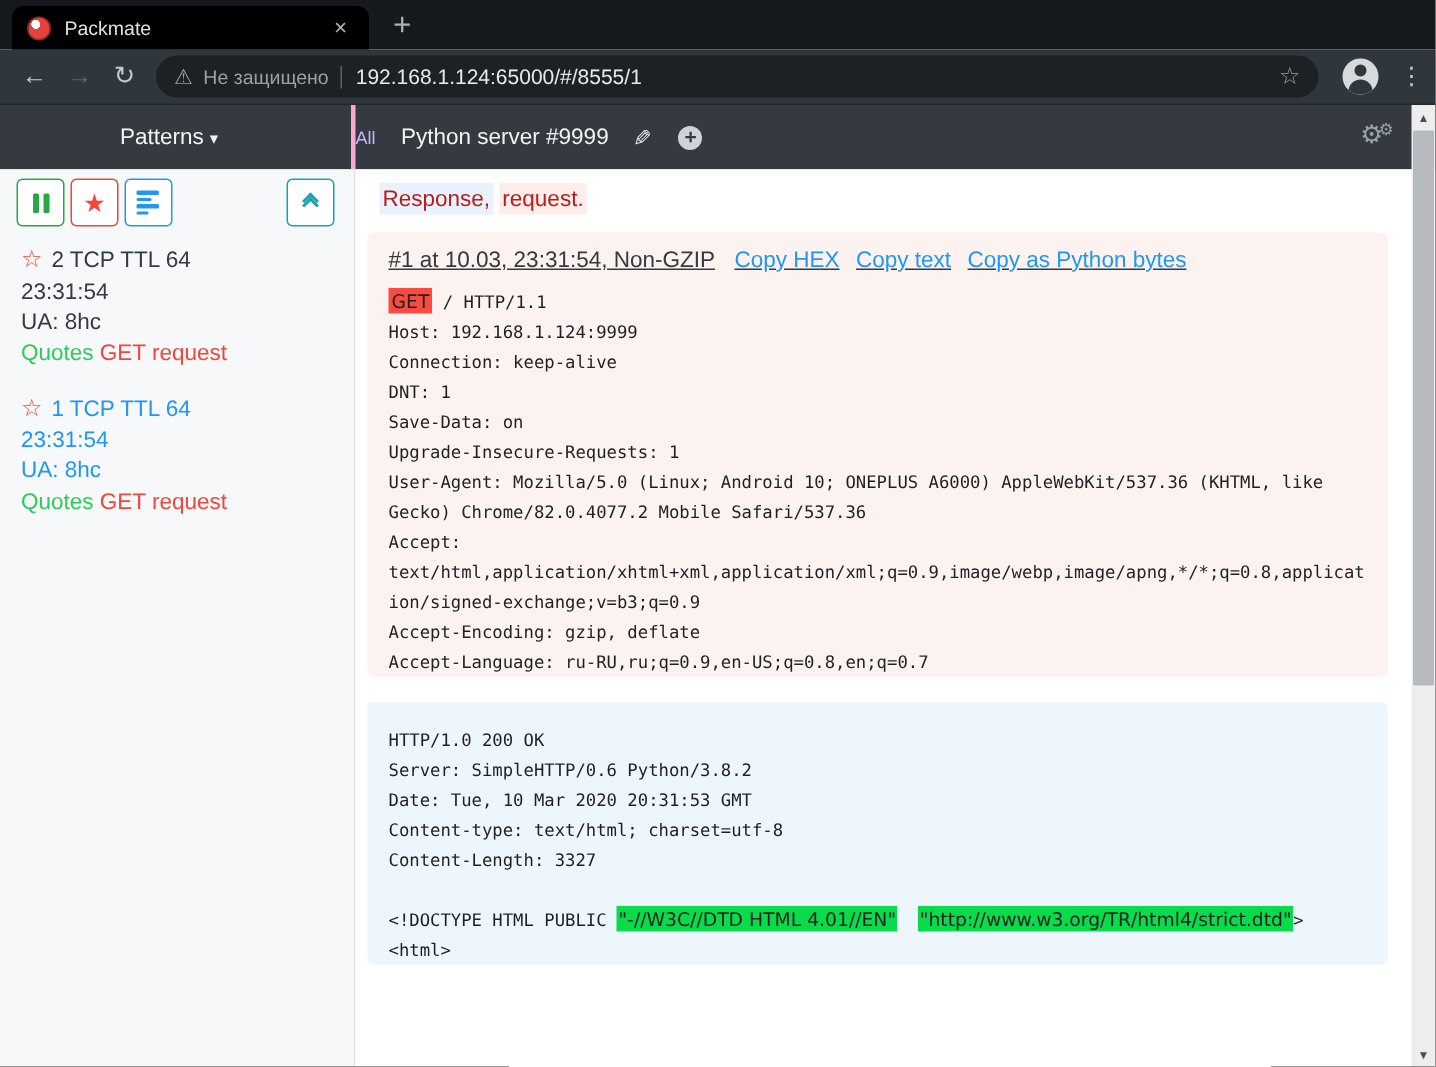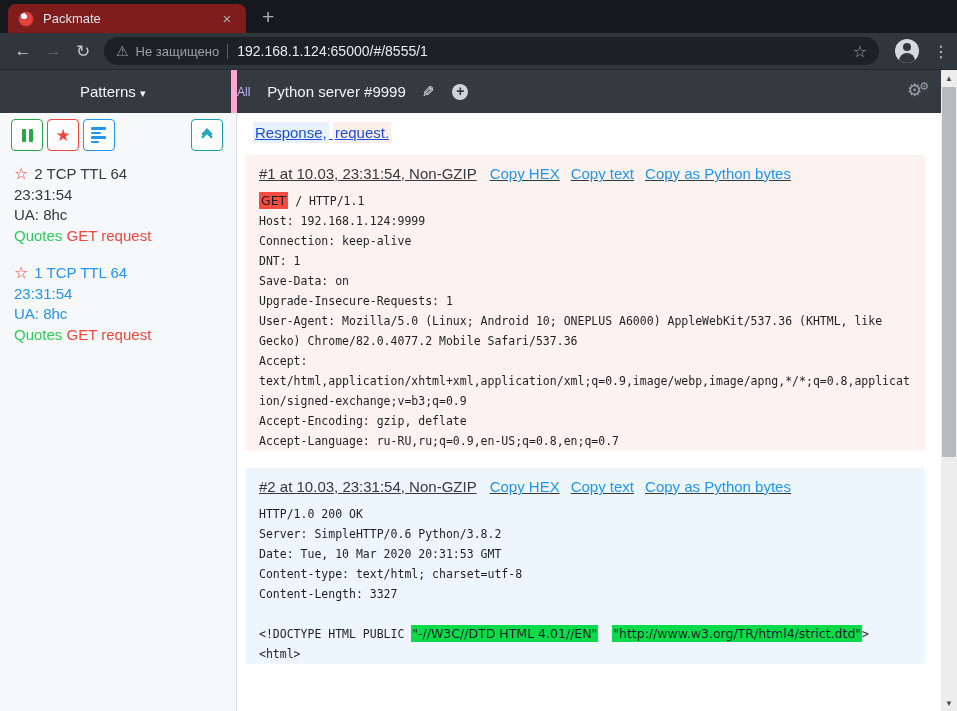--- a/index.html
+++ b/index.html
@@ -2,21 +2,21 @@
 <html style="--blue: #2196f3; --green: #2fcb5a; --green-border: #28a745; --red: #f2453c; --teal: #17a2b8; --hl-red: #fa4b42; --hl-green: #09db4b; --card-req: #fcf2ef; --card-resp: #edf6fc; --sum-blue: #e8f1fc; --sum-red: #fdedeb;"><head>
 <meta charset="utf-8">
 <style>
   * { margin:0; padding:0; box-sizing:border-box; }
   html,body { background:#0e1114; }
   body { font-family:"Liberation Sans","DejaVu Sans",sans-serif; }
   .screen { position:relative; width:957px; height:711px; overflow:hidden; background:#ffffff; }
 
   
   .tabstrip { height:33px; background:#15191d; display:flex; align-items:flex-end; }
-  .tab { margin-left:8px; width:238px; height:29px; background:#7f1d1d; border-radius:8px 8px 0 0;
+  .tab { margin-left:8px; width:238px; height:29px; background:#000000; border-radius:8px 8px 0 0;
          display:flex; align-items:center; padding:0 10px; }
   .favicon { width:16px; height:16px; border-radius:50%; flex:0 0 16px;
              background:radial-gradient(circle at 35% 30%, #ffffff 0 22%, #e5413d 23% 70%, #b92e33 100%);
              border:1px solid #8e2a2e; }
   .tab-title { flex:1; margin-left:9px; color:#dde2e6; font-size:13px; white-space:nowrap; }
   .tab-close { color:#a9b0b5; font-size:15px; width:18px; text-align:center; cursor:pointer; }
   .newtab { color:#a9b0b5; font-size:21px; margin:0 0 3px 16px; line-height:26px; }
 
   .toolbar { height:37px; background:#2f373d; display:flex; align-items:center; padding:0 8px;
              border-bottom:1px solid #23282d; }
@@ -29,21 +29,21 @@
   .url-sep { width:1px; height:15px; background:#5b6166; margin-right:9px; }
   .url-text { color:#e8eaed; font-size:14px; flex:1; white-space:nowrap; }
   .url-star { color:#9aa0a6; font-size:16px; margin-left:8px; }
   .avatar { width:24px; height:24px; border-radius:50%; background:#d6dade; position:relative; overflow:hidden; margin:0 14px 0 4px; }
   .avatar::before { content:""; position:absolute; top:4px; left:8px; width:8px; height:8px; border-radius:50%; background:#2f373d; }
   .avatar::after { content:""; position:absolute; top:14px; left:4px; width:16px; height:10px; border-radius:8px 8px 0 0; background:#2f373d; }
   .kebab { color:#c3c9cd; font-size:16px; width:16px; text-align:center; letter-spacing:0; }
 
   
   .navbar { height:43px; background:#343a40; display:flex; align-items:center; position:relative; }
-  .nav-left { width:237px; border-right:6px solid #f9a8d4; height:100%; display:flex; align-items:center; padding-left:80px; }
+  .nav-left { width:237px; border-right:3px solid #f9a8d4; height:100%; display:flex; align-items:center; padding-left:80px; }
   .patterns { color:#f1f3f5; font-size:15px; white-space:nowrap; cursor:pointer; }
   .patterns .caret { font-size:11px; margin-left:4px; color:#f1f3f5; }
   .nav-all { color:#c4b5fd; font-size:12px; cursor:pointer; }
   .nav-service { color:#f1f3f5; font-size:15px; margin-left:17px; white-space:nowrap; }
   .nav-pencil { color:#e9ecef; font-size:15px; margin-left:16px; transform:scaleX(-1); display:inline-block; }
   .nav-plus { width:16px; height:16px; border-radius:50%; background:#cdd3d8; color:#343a40; font-size:14px; line-height:15px;
               text-align:center; margin-left:18px; font-weight:bold; }
   .nav-gears { position:absolute; right:28px; top:10px; color:#9aa2a9; }
   .gear-big { font-size:17px; }
   .gear-small { font-size:11px; margin-left:-3px; vertical-align:top; }
@@ -72,21 +72,21 @@
   .stream-title { display:flex; align-items:center; gap:6px; }
   .stream-star { color:var(--red); font-size:16px; }
   .stream.selected .stream-title span:last-child,
   .stream.selected .stream-time,
   .stream.selected .stream-ua { color:var(--blue); }
   .tag-green { color:var(--green); }
   .tag-red { color:var(--red); }
   .no-results { text-align:center; color:#98a0a6; margin-top:37px; font-size:15px; }
 
   .main { flex:1; padding:8px 0 0 8px; background:#ffffff; }
-  .summary { font-size:15px; color:#1d4ed8; padding:2px 0 0 8px; line-height:20px;text-decoration:underline; }
+  .summary { font-size:15px; color:#b91c1c; padding:2px 0 0 8px; line-height:20px; }
   .seg-sum-blue { background:var(--sum-blue); padding:2px 2px; }
   .seg-sum-red { background:var(--sum-red); padding:2px 2px; }
 
   .card { width:680px; border-radius:4px; margin-top:12px; padding:8px 14px 0; }
   .card-request { background:var(--card-req); }
   .card-response { background:var(--card-resp); margin-top:17px; }
   .card-head { font-size:15px; color:#343a40; line-height:21px; white-space:nowrap;text-decoration:underline; }
   .card-head a { color:var(--blue); text-decoration:none; margin-left:11px; cursor:pointer; }
   .card-head a:first-of-type { margin-left:13px; }
   .card-body { font-family:"DejaVu Sans Mono","Liberation Mono",monospace; font-size:11.5px; line-height:20px;
@@ -213,23 +213,20 @@
 Save-Data: on
 Upgrade-Insecure-Requests: 1
 User-Agent: Mozilla/5.0 (Linux; Android 10; ONEPLUS A6000) AppleWebKit/537.36 (KHTML, like Gecko) Chrome/82.0.4077.2 Mobile Safari/537.36
 Accept: text/html,application/xhtml+xml,application/xml;q=0.9,image/webp,image/apng,*/*;q=0.8,application/signed-exchange;v=b3;q=0.9
 Accept-Encoding: gzip, deflate
 Accept-Language: ru-RU,ru;q=0.9,en-US;q=0.8,en;q=0.7
 </span></div>
       </div>
 
       <div class="card card-response">
-        <div class="card-head">
-          <span>#2 at 10.03, 23:31:54, Non-GZIP</span><a>Copy HEX</a><a>Copy text</a><a>Copy as Python bytes</a>
-        </div>
         <div class="card-body"><span>HTTP/1.0 200 OK
 Server: SimpleHTTP/0.6 Python/3.8.2
 Date: Tue, 10 Mar 2020 20:31:53 GMT
 Content-type: text/html; charset=utf-8
 Content-Length: 3327
 
 &lt;!DOCTYPE HTML PUBLIC </span><span class="seg-green">"-//W3C//DTD HTML 4.01//EN"</span><span>  </span><span class="seg-green">"http://www.w3.org/TR/html4/strict.dtd"</span><span>&gt;
 &lt;html&gt;</span></div>
       </div>
     </main>

